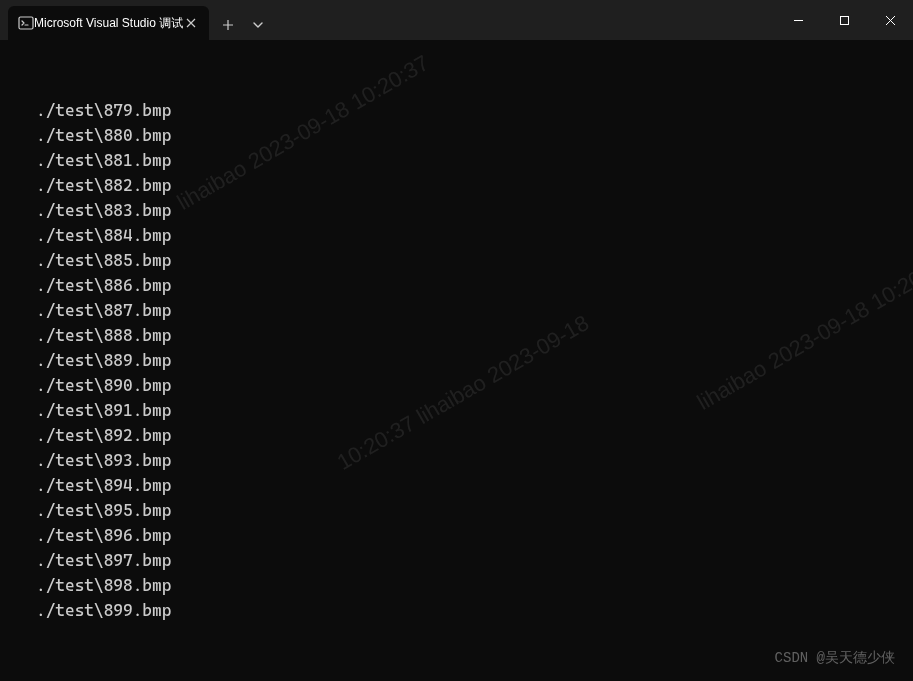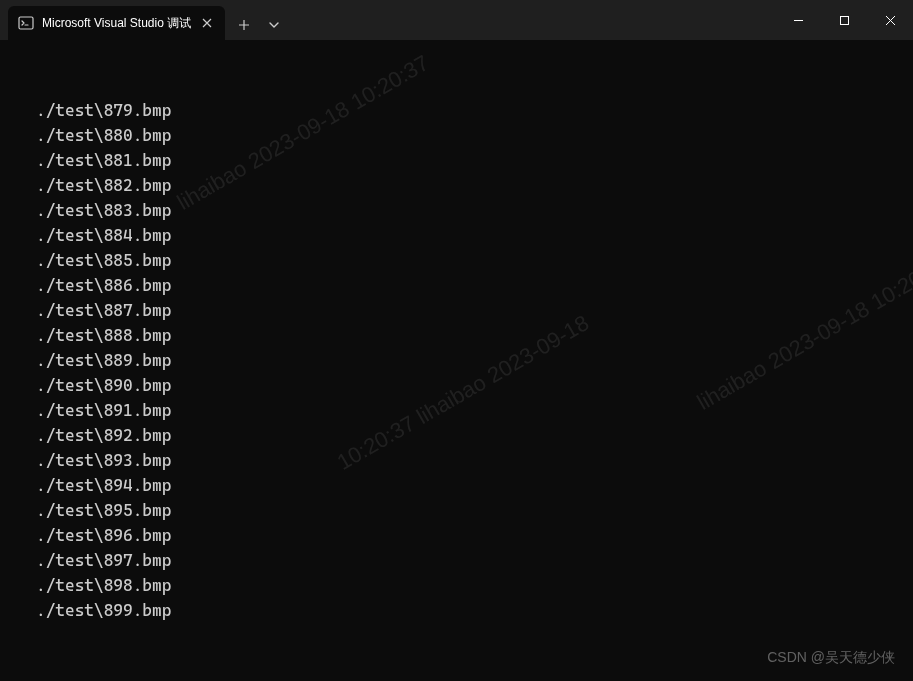--- a/index.html
+++ b/index.html
@@ -31,21 +31,20 @@
     }
     .tab {
       background: #0c0c0c;
       height: 34px;
       display: flex;
       align-items: center;
       padding: 0 10px;
       border-radius: 6px 6px 0 0;
       font-size: 12px;
       color: #ffffff;
-      gap: 8px;
       max-width: 220px;
     }
     .tab-icon {
       width: 16px;
       height: 16px;
       display: flex;
       align-items: center;
       justify-content: center;
     }
     .tab-title {
@@ -122,21 +121,21 @@
       pointer-events: none;
       white-space: nowrap;
       font-family: sans-serif;
     }
     .attribution {
       position: absolute;
       bottom: 14px;
       right: 18px;
       color: rgba(200, 200, 200, 0.45);
       font-size: 14px;
-      font-family: Liberation Sans, sans-serif;
+      font-family: Liberation Mono, monospace;
     }
   </style>
 </head>
 <body>
 
 <div class="titlebar">
   <div class="tab-area">
     <div class="tab">
       <span class="tab-icon">
         <svg width="16" height="16" viewBox="0 0 16 16">

